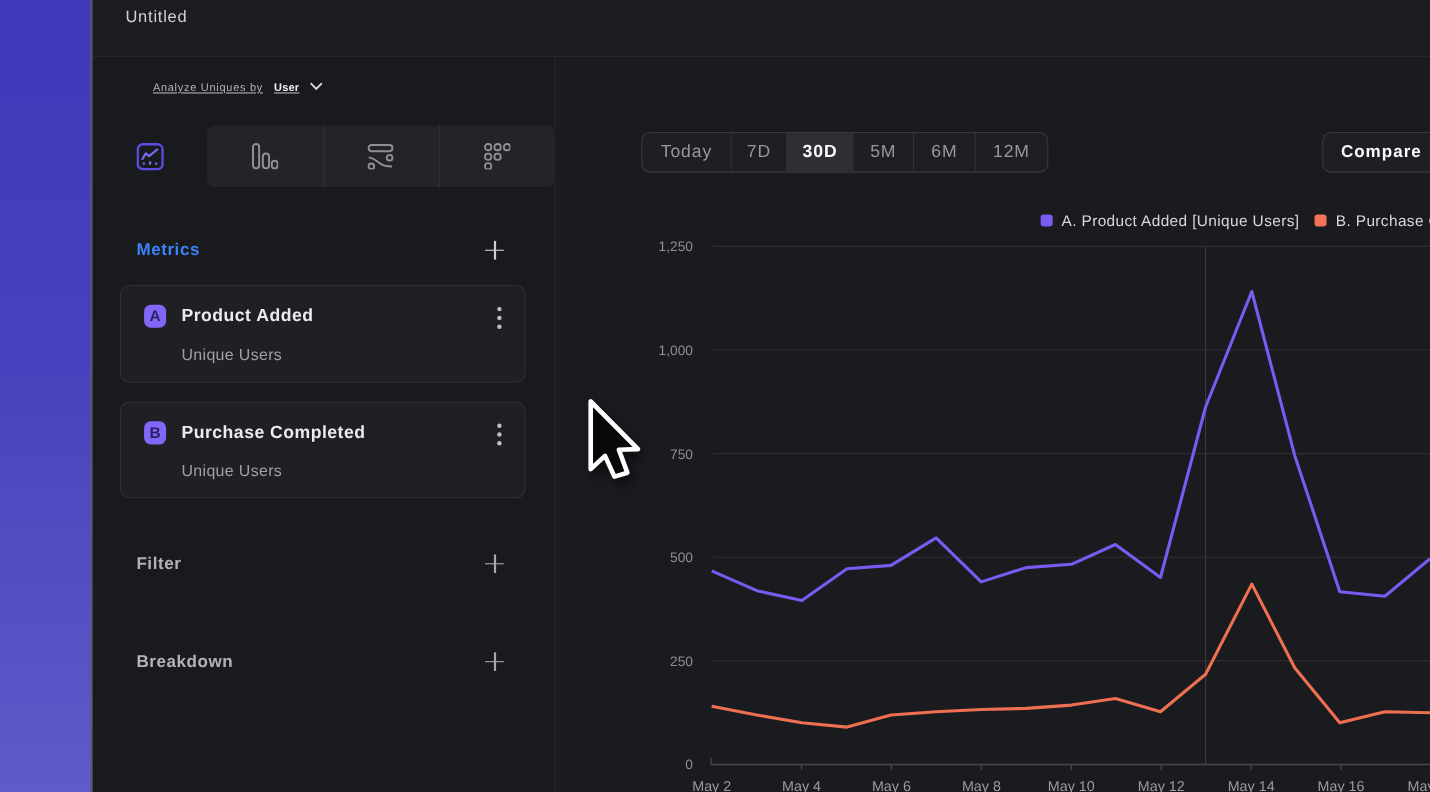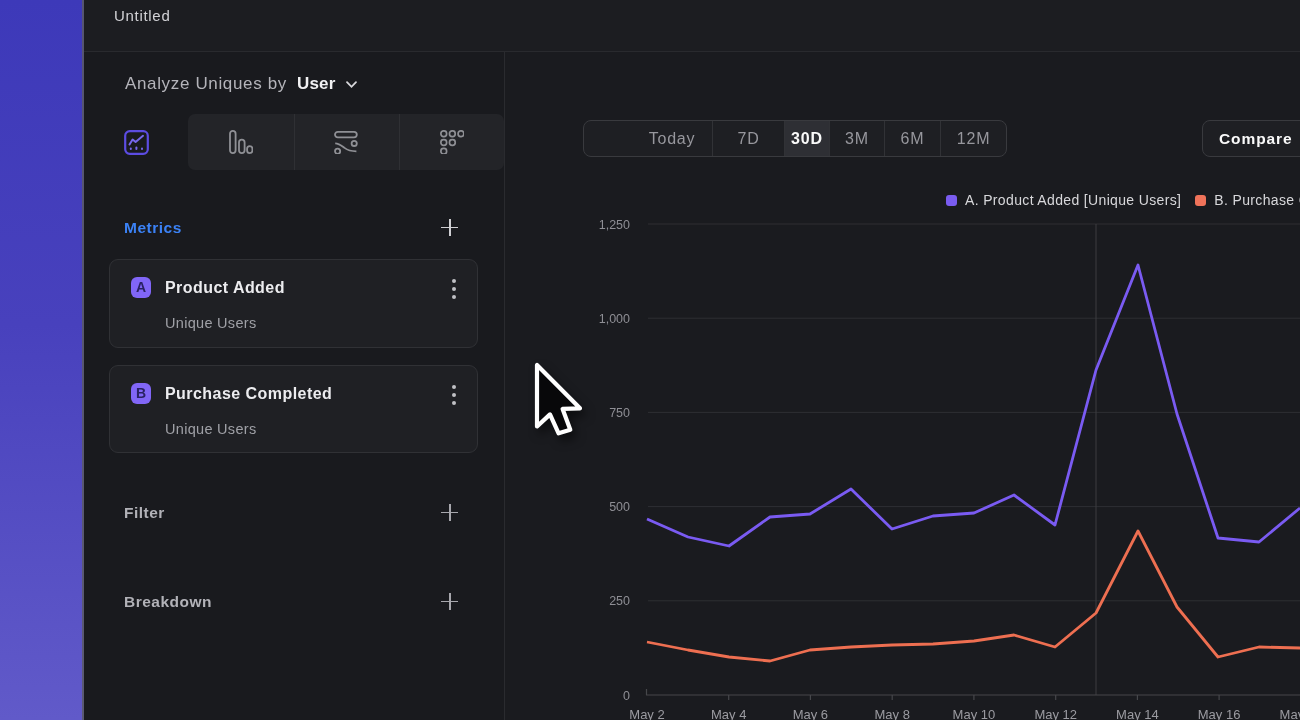--- a/index.html
+++ b/index.html
@@ -9,21 +9,21 @@
   .abs{position:absolute;}
   
   #grad{left:0;top:0;width:84px;height:720px;
         background:linear-gradient(180deg,#3d39b9 0%,#4841bd 45%,#615ac9 100%);}
   #gradedge{left:82px;top:0;width:2px;height:720px;background:#5a5b64;opacity:.85;}
   
   #topbar{left:84px;top:0;width:1216px;height:52px;background:#1c1d21;border-bottom:1px solid #292a2e;}
   #untitled{position:absolute;left:30px;top:7px;font-size:15px;letter-spacing:.7px;color:#d2d2d6;}
   
   #lpanel{left:84px;top:52px;width:421px;height:668px;background:#191a1e;border-right:1px solid #2a2b2f;}
-  #analyze{position:absolute;left:41px;top:22px;font-size:17px;color:#b4b4ba;letter-spacing:.65px;}
+  #analyze{position:absolute;left:55px;top:22px;font-size:10px;color:#b4b4ba;letter-spacing:.65px;text-decoration:underline;}
   #analyze b{color:#f1f1f3;font-weight:700;margin-left:10px;letter-spacing:.2px;}
   #chev{margin-left:9px;}
   
   #tabbox{position:absolute;left:104px;top:62px;width:316px;height:56px;background:#232428;border-radius:7px;}
   .tabsep{position:absolute;top:0;width:1px;height:56px;background:#2f3034;}
   .ticon{position:absolute;top:16px;}
   #selicon{position:absolute;left:40px;top:78px;}
   
   .shead{position:absolute;left:40px;font-size:15.5px;font-weight:700;letter-spacing:.5px;}
   .plus{position:absolute;left:357px;width:17px;height:17px;}
@@ -124,24 +124,24 @@
           <i></i>
         </div>
     </div>
     <div class="shead" style="top:452px;color:#b2b2b8;">Filter</div>
     <div class="plus dim" style="top:452px"></div>
     <div class="shead" style="top:541px;color:#b2b2b8;">Breakdown</div>
     <div class="plus dim" style="top:541px"></div>
   </div>
   <div class="abs" id="rpanel">
     <div id="dgroup">
-      <div class="dbtn" style="width:80px;margin-left:48px;">Today</div>
-      <div class="dbtn" style="width:72px;">7D</div>
-      <div class="dbtn sel" style="width:45px;">30D</div>
-      <div class="dbtn" style="width:55px;">3M</div>
+      <div class="dbtn" style="width:80px;">Today</div>
+      <div class="dbtn" style="width:51px;">7D</div>
+      <div class="dbtn sel" style="width:60px;">30D</div>
+      <div class="dbtn" style="width:55px;">5M</div>
       <div class="dbtn" style="width:56px;">6M</div>
       <div class="dbtn" style="width:66px;">12M</div>
     </div>
     <div id="compare">Compare</div>
     <div id="legend">
       <span class="sw" style="background:#7a5cf0;"></span>
         <span>A. Product Added [Unique Users]</span>
       <span class="sw" style="background:#f0735a;margin-left:14px;"></span>
         <span>B. Purchase Completed [Unique Users]</span>
     </div>

